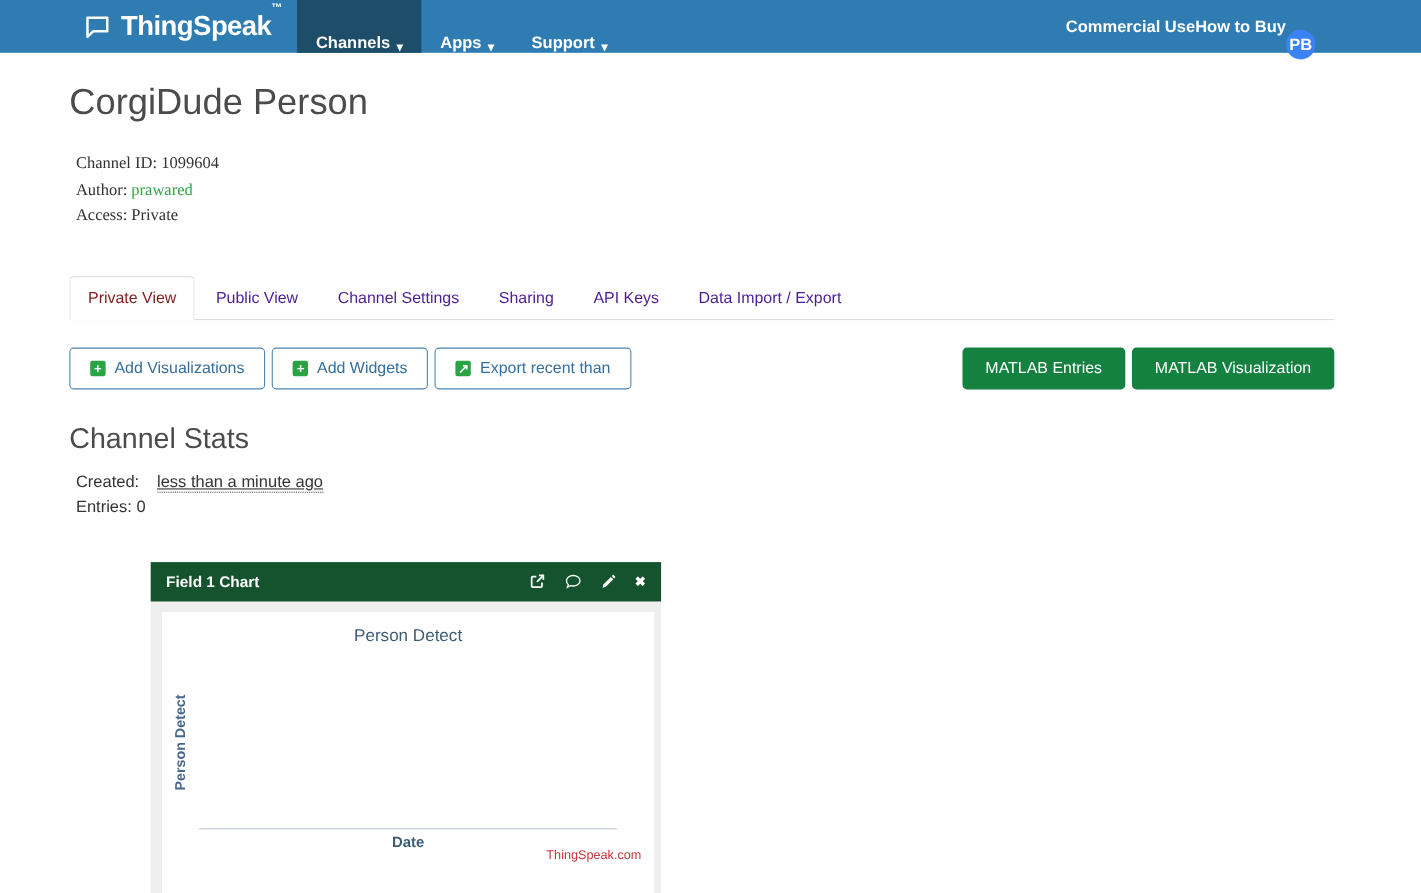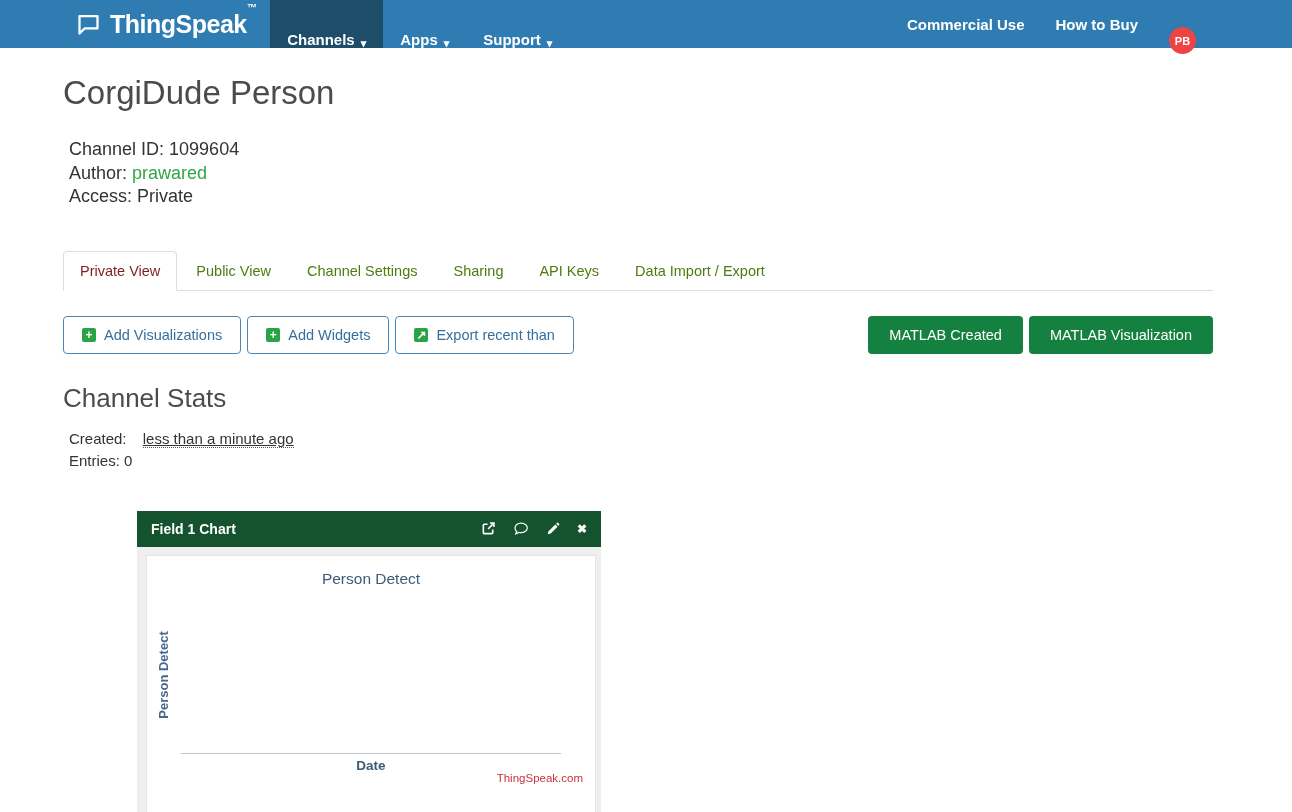--- a/index.html
+++ b/index.html
@@ -10,35 +10,35 @@
   .navbar { height:48px; background:#2f7cb2; display:flex; align-items:stretch;
             justify-content:space-between; color:#fff; }
   .nav-left { display:flex; align-items:stretch; padding-left:75px; }
   .brand { display:flex; align-items:center; gap:8px; margin-right:14px; cursor:pointer; }
   .brand-text { font-size:25px; font-weight:700; letter-spacing:-0.5px; }
   .brand-tm { font-size:10px; vertical-align:top; position:relative; top:-8px; font-weight:700; }
   .nav-item { display:flex; align-items:flex-end; gap:6px; padding:0 17px; font-size:15px;
               font-weight:700; cursor:pointer; }
   .nav-item.active { background:#1d4d68; }
   .caret { font-size:11px; line-height:1; position:relative; top:1px; }
-  .nav-right { display:flex; align-items:center; gap:31px; padding-right:96px; }
+  .nav-right { display:flex; align-items:center; padding-right:96px; }
   .nav-right .nav-link { font-size:15px; font-weight:700; cursor:pointer; }
-  .avatar { width:27px; height:27px; border-radius:50%; background:#ef4444; color:#fff;
-            font-size:11px; font-weight:700; display:flex; align-items:center;
+  .avatar { width:27px; height:27px; border-radius:50%; background:#3b82f6; color:#fff;
+            font-size:15px; font-weight:700; display:flex; align-items:center;
             justify-content:center; cursor:pointer;margin-top:33px; }
 
   
   .container { margin:0 63px; width:1150px; }
   h1.page-title { margin-top:26px; font-size:33px; font-weight:400; color:#4b4b4b; }
-  .channel-info { margin:26px 0 0 6px; font-size:18px; color:#333; line-height:23.5px; }
+  .channel-info { margin:26px 0 0 6px; font-size:15px; color:#333; line-height:23.5px;font-family:Liberation Serif, serif; }
   .link-green { color:#31a546; text-decoration:none; cursor:pointer; }
 
   
   .tabs { list-style:none; display:flex; margin-top:42px; border-bottom:1px solid #ddd; }
-  .tab { padding:11px 16px; font-size:14.5px; color:#4d7c0f; cursor:pointer;
+  .tab { padding:11px 16px; font-size:14.5px; color:#4c1d95; cursor:pointer;
          margin-bottom:-1px; margin-right:2px; border:1px solid transparent;
          border-radius:4px 4px 0 0; }
   .tab.active { color:#7f1d1d; background:#fff; border-color:#ddd; border-bottom-color:#fff; cursor:default; }
 
   
   .toolbar { margin-top:25px; display:flex; justify-content:space-between; align-items:center; }
   .toolbar-left { display:flex; gap:6px; }
   .btn-outline { display:inline-flex; align-items:center; gap:8px; background:#fff;
                  border:1px solid #4c86b4; border-radius:4px; color:#356f9d;
                  font-size:14.5px; padding:10px 18px; cursor:pointer;
@@ -146,21 +146,21 @@
       <button class="btn-outline">
         <span class="sq-icon">+</span>
         <span>Add Widgets</span>
       </button>
       <button class="btn-outline">
         <span class="sq-icon">↗</span>
         <span>Export recent than</span>
       </button>
     </div>
     <div class="toolbar-right">
-      <button class="btn-matlab">MATLAB Created</button>
+      <button class="btn-matlab">MATLAB Entries</button>
       <button class="btn-matlab">MATLAB Visualization</button>
     </div>
   </div>
 
   <h2 class="stats-heading">Channel Stats</h2>
   <div class="stats">
     <div>
       <span>Created:</span>
       <span class="created-value">less than a minute ago</span>
     </div>

